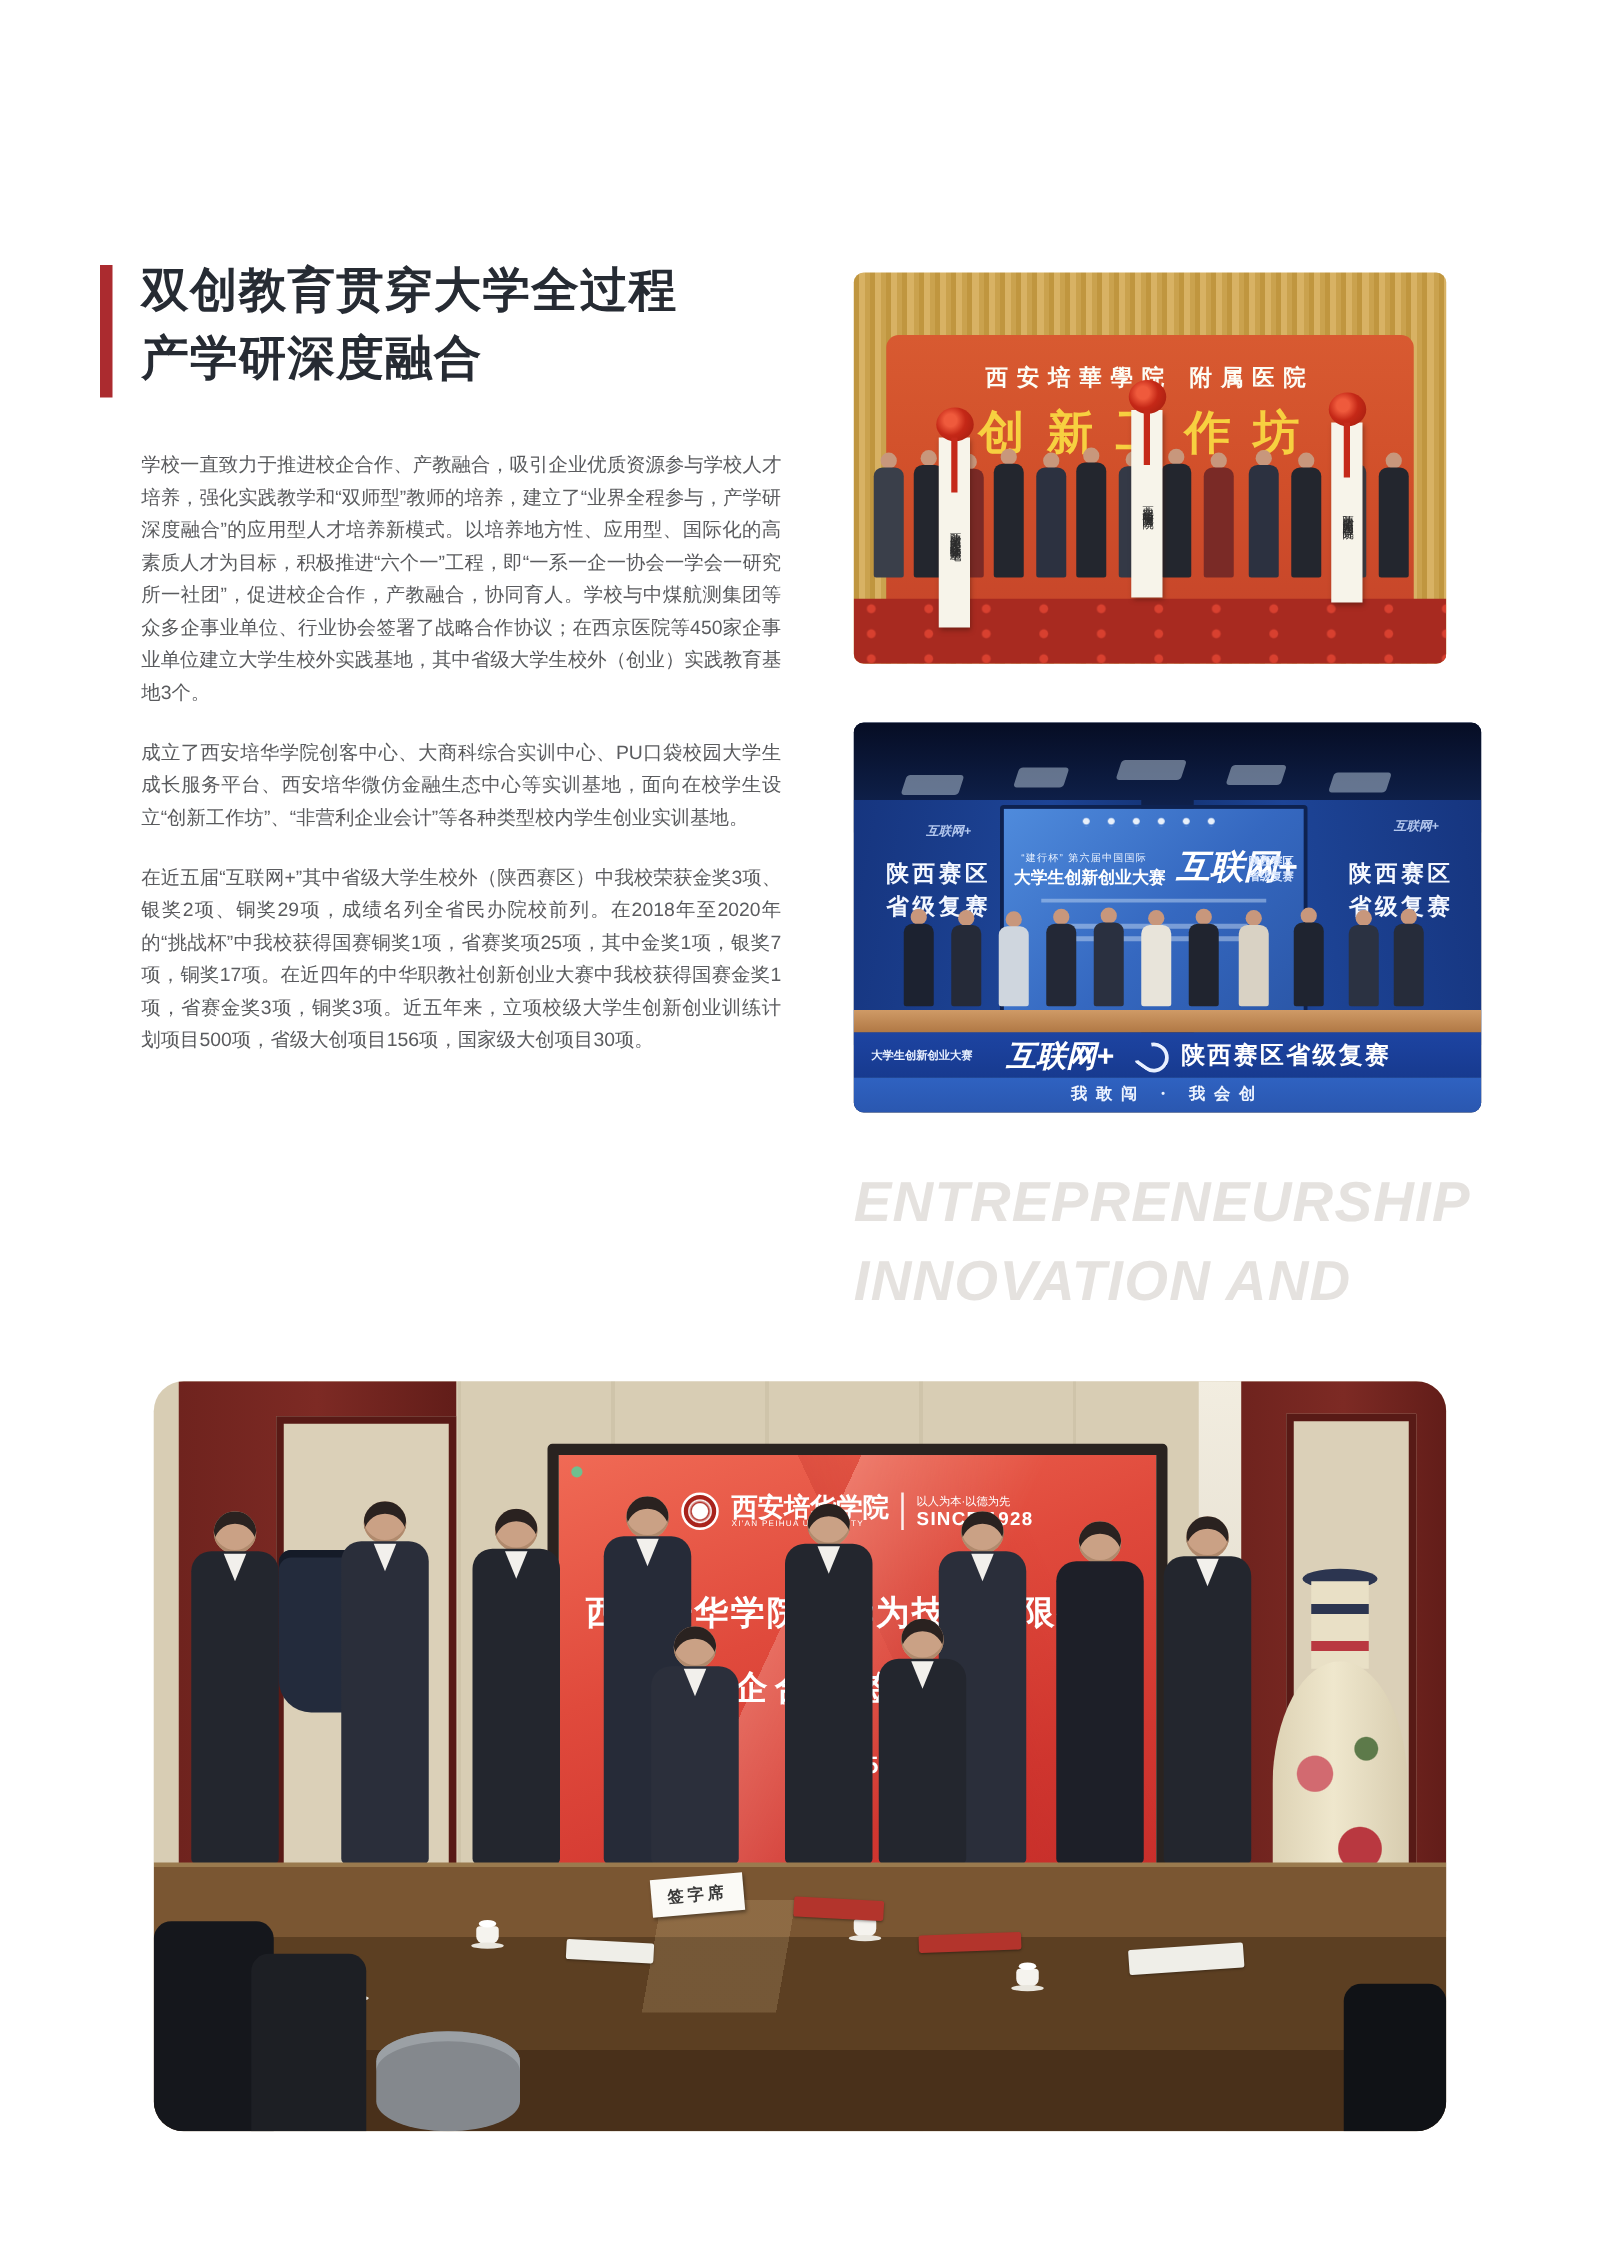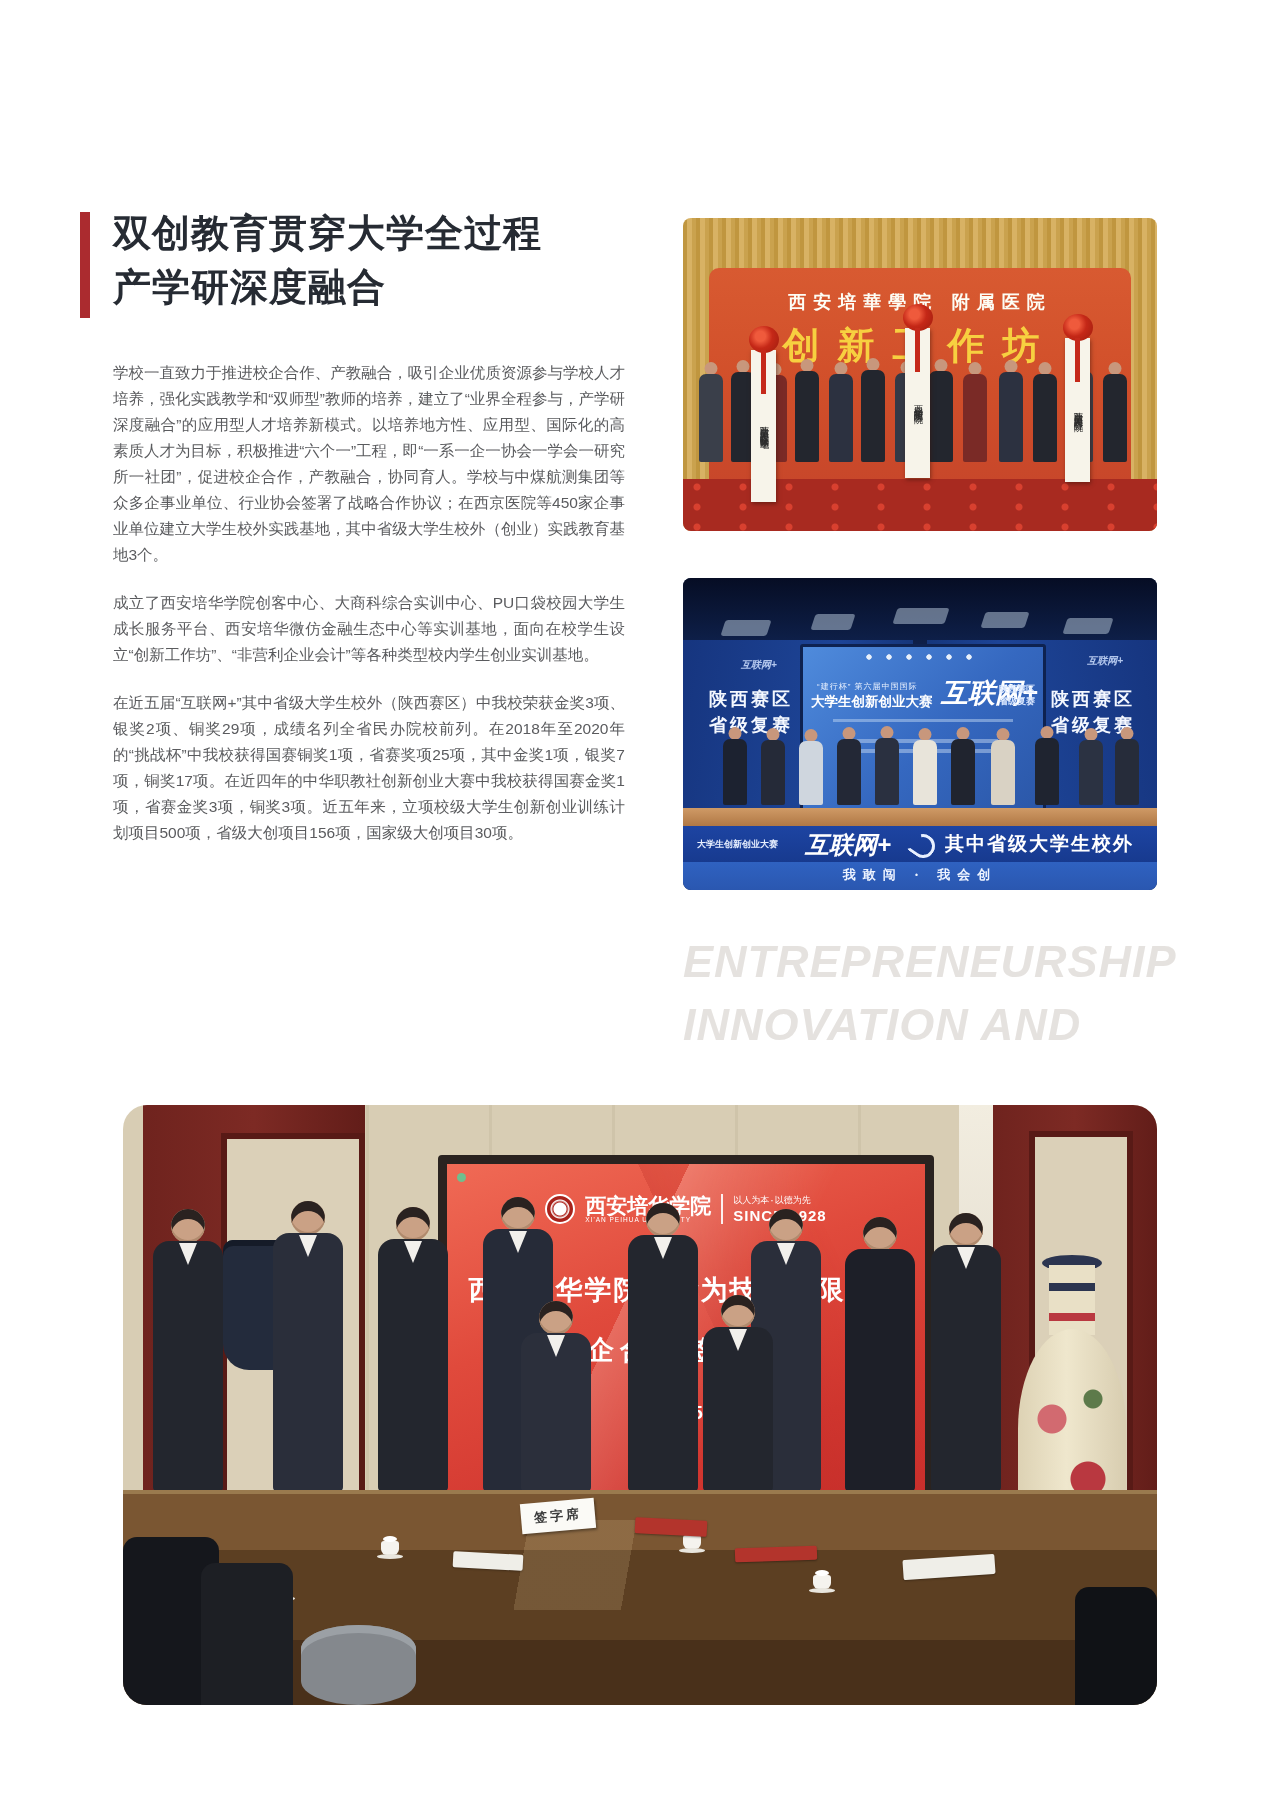--- a/index.html
+++ b/index.html
@@ -50,21 +50,21 @@
   #photo1 .carpet{position:absolute;left:0;right:0;bottom:0;height:52px;
           background:radial-gradient(circle at 14px 8px,#d8402f 3px,transparent 4px) 0 0/46px 20px,#a82a20;}
   .plaque{position:absolute;width:25px;background:#f7f4ea;box-shadow:1px 2px 4px rgba(60,20,10,.5);
           display:flex;align-items:center;justify-content:center;z-index:3;}
   .plaque span{writing-mode:vertical-rl;font-size:9px;line-height:1.1;letter-spacing:1px;color:#2c2c2c;}
   .knot{position:absolute;width:30px;height:27px;border-radius:50%;z-index:4;
         background:radial-gradient(circle at 38% 38%,#ef5a3c 5px,#c52817 12px,#9e1d0e);}
   .knot::after{content:"";position:absolute;left:12px;top:24px;width:5px;height:44px;background:#c5291a;}
 
   
-  #photo2{left:683px;top:578px;width:474px;height:312px;background:#0d1c44;}
+  #photo2{left:683px;top:578px;width:474px;height:312px;background:#0d1c44;padding-left:28px;}
   #photo2 .ceiling{position:absolute;left:0;right:0;top:0;height:88px;
           background:linear-gradient(180deg,#060d24,#102452 90%);}
   #photo2 .lamp{position:absolute;height:16px;background:#aebfd2;opacity:.55;border-radius:3px;transform:skewX(-18deg);}
   #photo2 .wall{position:absolute;top:62px;height:196px;width:230px;background:linear-gradient(100deg,#16357f,#1d4496 60%,#12306f);}
   #photo2 .wall.right{background:linear-gradient(260deg,#16357f,#1d4496 60%,#12306f);}
   #photo2 .wall-brand{position:absolute;font-size:10px;font-style:italic;font-weight:bold;color:#cfe0ff;opacity:.85;}
   #photo2 .side-text{position:absolute;color:#f4f8ff;font-size:18px;font-weight:bold;line-height:26px;letter-spacing:3px;text-align:center;}
   #photo2 .screen{position:absolute;left:117px;top:66px;width:240px;height:162px;
           background:linear-gradient(135deg,#4f8bdc 0%,#3568c0 55%,#2b57a8 100%);
           border:3px solid #0e2250;border-radius:3px;}
@@ -101,21 +101,21 @@
   #photo3 .facet{position:absolute;inset:0;opacity:.25;
           background:linear-gradient(115deg,transparent 38%,#ffd9cf 38%,transparent 62%),
                      linear-gradient(65deg,transparent 55%,#b82822 55%,transparent 80%);}
   #photo3 .greendot{position:absolute;left:10px;top:9px;width:9px;height:9px;border-radius:50%;background:#6fbf8e;}
   #photo3 .logo-row{position:absolute;left:0;right:0;top:30px;display:flex;align-items:center;justify-content:center;gap:10px;color:#fff;}
   #photo3 .emblem{width:26px;height:26px;border-radius:50%;background:
           radial-gradient(circle at 50% 50%,#fff 6px,#b23028 7px,#fff 9px,#a8231c 10px);border:2px solid #fff;}
   #photo3 .logo-cn{font-family:"DejaVu Serif",serif;font-size:21px;font-weight:bold;line-height:20px;}
   #photo3 .logo-en{font-size:6.5px;letter-spacing:1px;}
   #photo3 .logo-div{width:2px;height:30px;background:#ffffff;opacity:.9;}
-  #photo3 .logo-motto{font-size:9px;line-height:12px;font-family:Liberation Mono, monospace;}
+  #photo3 .logo-motto{font-size:9px;line-height:12px;}
   #photo3 .logo-since{font-size:15px;font-weight:bold;letter-spacing:1px;}
   #photo3 .scr-title{position:absolute;left:0;right:0;top:108px;text-align:center;color:#ffffff;
           font-size:27px;font-weight:bold;letter-spacing:2px;}
   #photo3 .scr-subtitle{position:absolute;left:0;right:0;top:168px;text-align:center;color:#ffffff;
           font-size:27px;font-weight:bold;letter-spacing:6px;}
   #photo3 .scr-date{position:absolute;left:0;right:0;top:238px;text-align:center;color:#ffffff;
           font-size:19px;font-weight:bold;letter-spacing:2px;}
   #photo3 .darkvase{position:absolute;left:100px;top:135px;width:92px;height:130px;background:#232b3c;
           border-radius:10px 10px 26px 26px;box-shadow:inset 0 6px 0 #151b28;}
   #photo3 .vase{position:absolute;left:895px;top:150px;width:108px;height:410px;}
@@ -249,21 +249,21 @@
     <i class="p" style="left:308px;top:150px;height:77px;--s:#d9d2c4"></i>
     <i class="p" style="left:352px;top:148px;height:79px;--s:#1f2430"></i>
     <i class="p" style="left:396px;top:150px;height:77px;--s:#2b3242"></i>
     <i class="p" style="left:432px;top:149px;height:78px;--s:#262c3a"></i>
 
     <div class="stage-wood"></div>
     <div class="front-band">
       <div class="fb-small">大学生创新创业大赛</div>
       <div class="fb-brand">互联网+</div>
       <div class="swoosh"></div>
-      <div class="fb-right">其中省级大学生校外</div>
+      <div class="fb-right">陕西赛区省级复赛</div>
     </div>
     <div class="floor"></div>
     <div class="slogan">我敢闯 · 我会创</div>
   </div>
 
   <div id="photo3" class="photo">
 
     <div class="redpanel" style="left:20px;top:0;width:222px;height:458px"></div>
     <div class="inset" style="left:98px;top:28px;width:132px;height:390px"></div>
     <div class="lightstrip" style="left:836px;top:0;width:34px;height:430px"></div>

